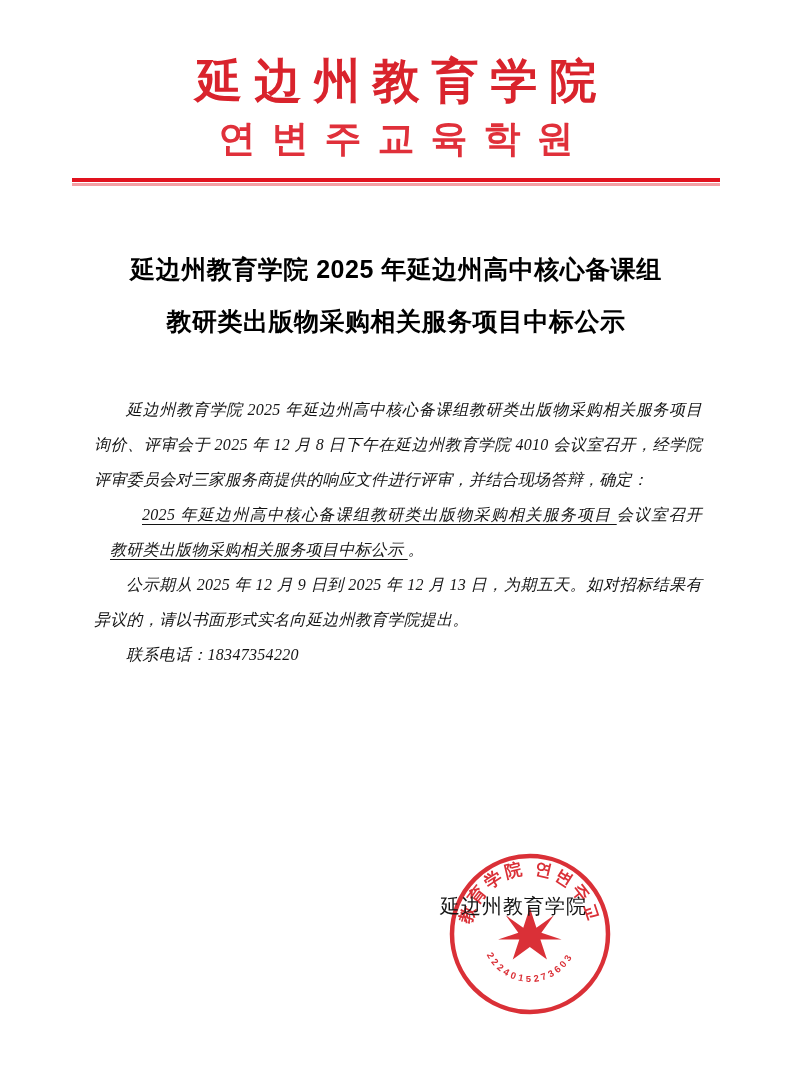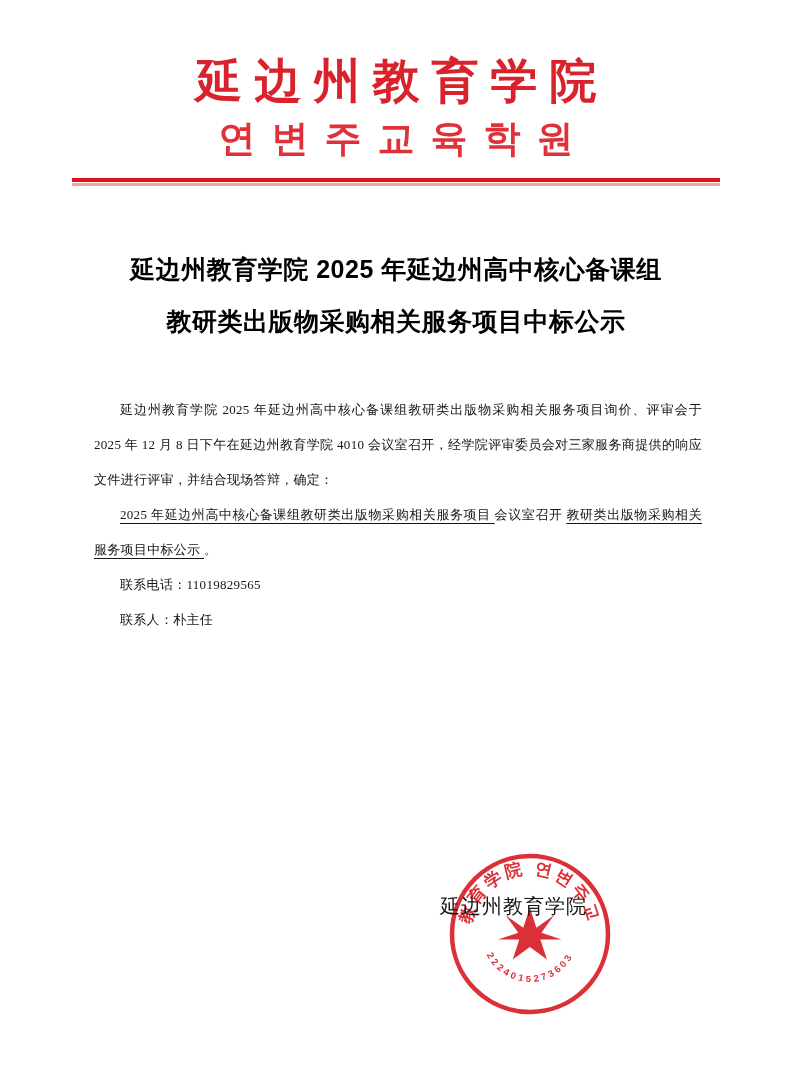--- a/index.html
+++ b/index.html
@@ -80,33 +80,34 @@
   }
   .doc-title .tline { display: block; white-space: nowrap; }
 
   
   .body-copy {
     position: absolute;
     top: 392px;
     left: 94px;
     width: 608px;
     font-family: "Liberation Serif", "DejaVu Serif", serif;
-    font-size: 13px;
+    font-size: 16px;
     line-height: 35px;
     color: #141414;
     letter-spacing: 0.3px;
+    font-style: italic;
   }
   .para {
     margin: 0;
     text-indent: 2em;
     text-align: justify;
     text-justify: inter-ideograph;
   }
   .para + .para { margin-top: 0; }
-  .ul { text-decoration: underline; text-underline-offset: 4px; }
+  .ul { text-decoration: underline; text-underline-offset: 4px; margin-left: 16px; }
 
   
   .sign-block {
     position: absolute;
     left: 440px;
     top: 890px;
     width: 230px;
     font-family: "Liberation Serif", "DejaVu Serif", serif;
     font-size: 20px;
     line-height: 33px;
@@ -145,25 +146,25 @@
   <span class="tline">延边州教育学院 2025 年延边州高中核心备课组</span>
   <span class="tline">教研类出版物采购相关服务项目中标公示</span>
 </div>
 
 <div class="body-copy">
 
   <p class="para">延边州教育学院 2025 年延边州高中核心备课组教研类出版物采购相关服务项目询价、评审会于 2025 年 12 月 8 日下午在延边州教育学院 4010 会议室召开，经学院评审委员会对三家服务商提供的响应文件进行评审，并结合现场答辩，确定：</p>
 
   <p class="para"><span class="ul"> 2025 年延边州高中核心备课组教研类出版物采购相关服务项目 </span><span> 会议室召开 </span><span class="ul"> 教研类出版物采购相关服务项目中标公示 </span><span>。</span></p>
 
+  <p class="para">公示期从 2025 年 12 月 9 日到 2025 年 12 月 13 日，为期五天。如对招标结果有异议的，请以书面形式实名向延边州教育学院提出。</p>
 
 
-  <p class="para">联系电话：11019829565</p>
+  <p class="para">联系电话：18347354220</p>
 
-  <p class="para">联系人：朴主任</p>
 </div>
 
 <div class="seal">
   <svg viewBox="0 0 164 164" xmlns="http://www.w3.org/2000/svg" aria-hidden="true">
     <defs>
       <path id="arcTop" d="M 22,82 A 60,60 0 0 1 142,82" fill="none"></path>
       <path id="arcBottom" d="M 34,82 A 48,48 0 0 0 130,82" fill="none"></path>
     </defs>
     <circle cx="82" cy="82" r="78" fill="none" stroke="#d82128" stroke-width="4.5"></circle>
     <g fill="#d82128">

